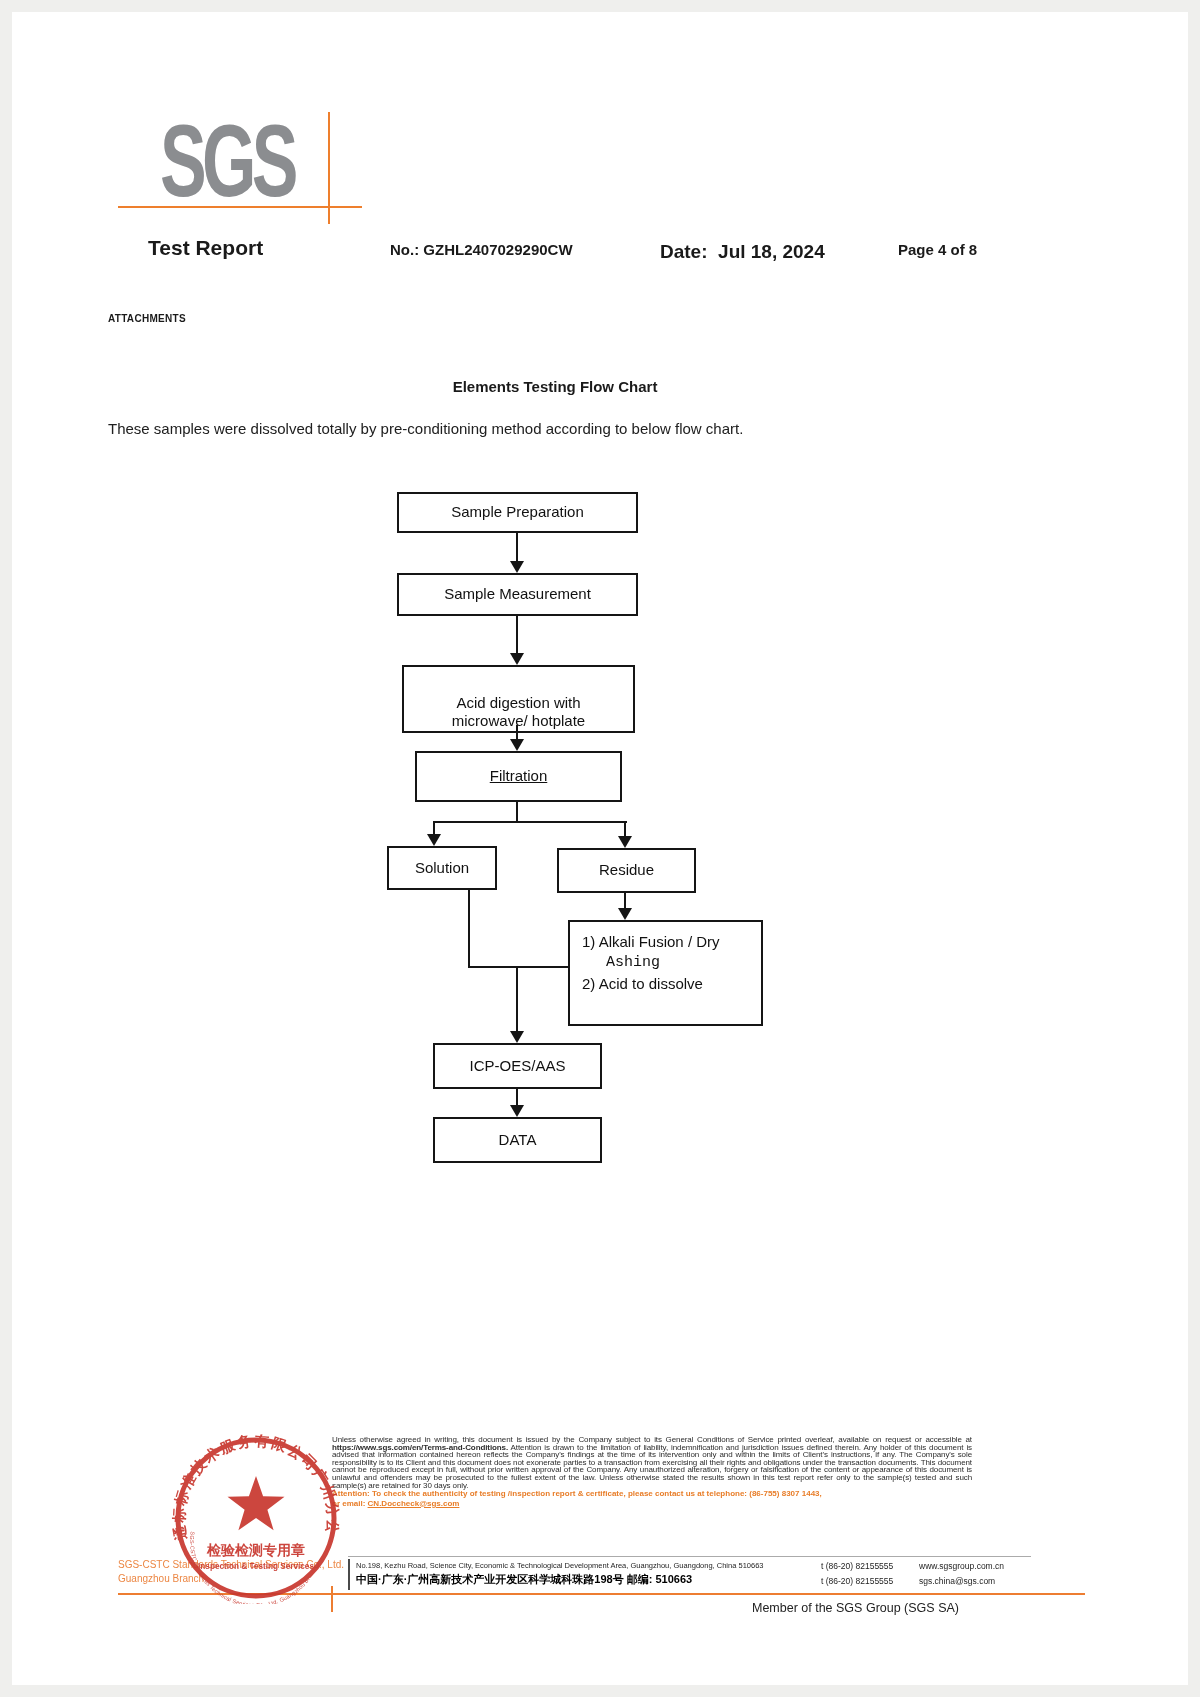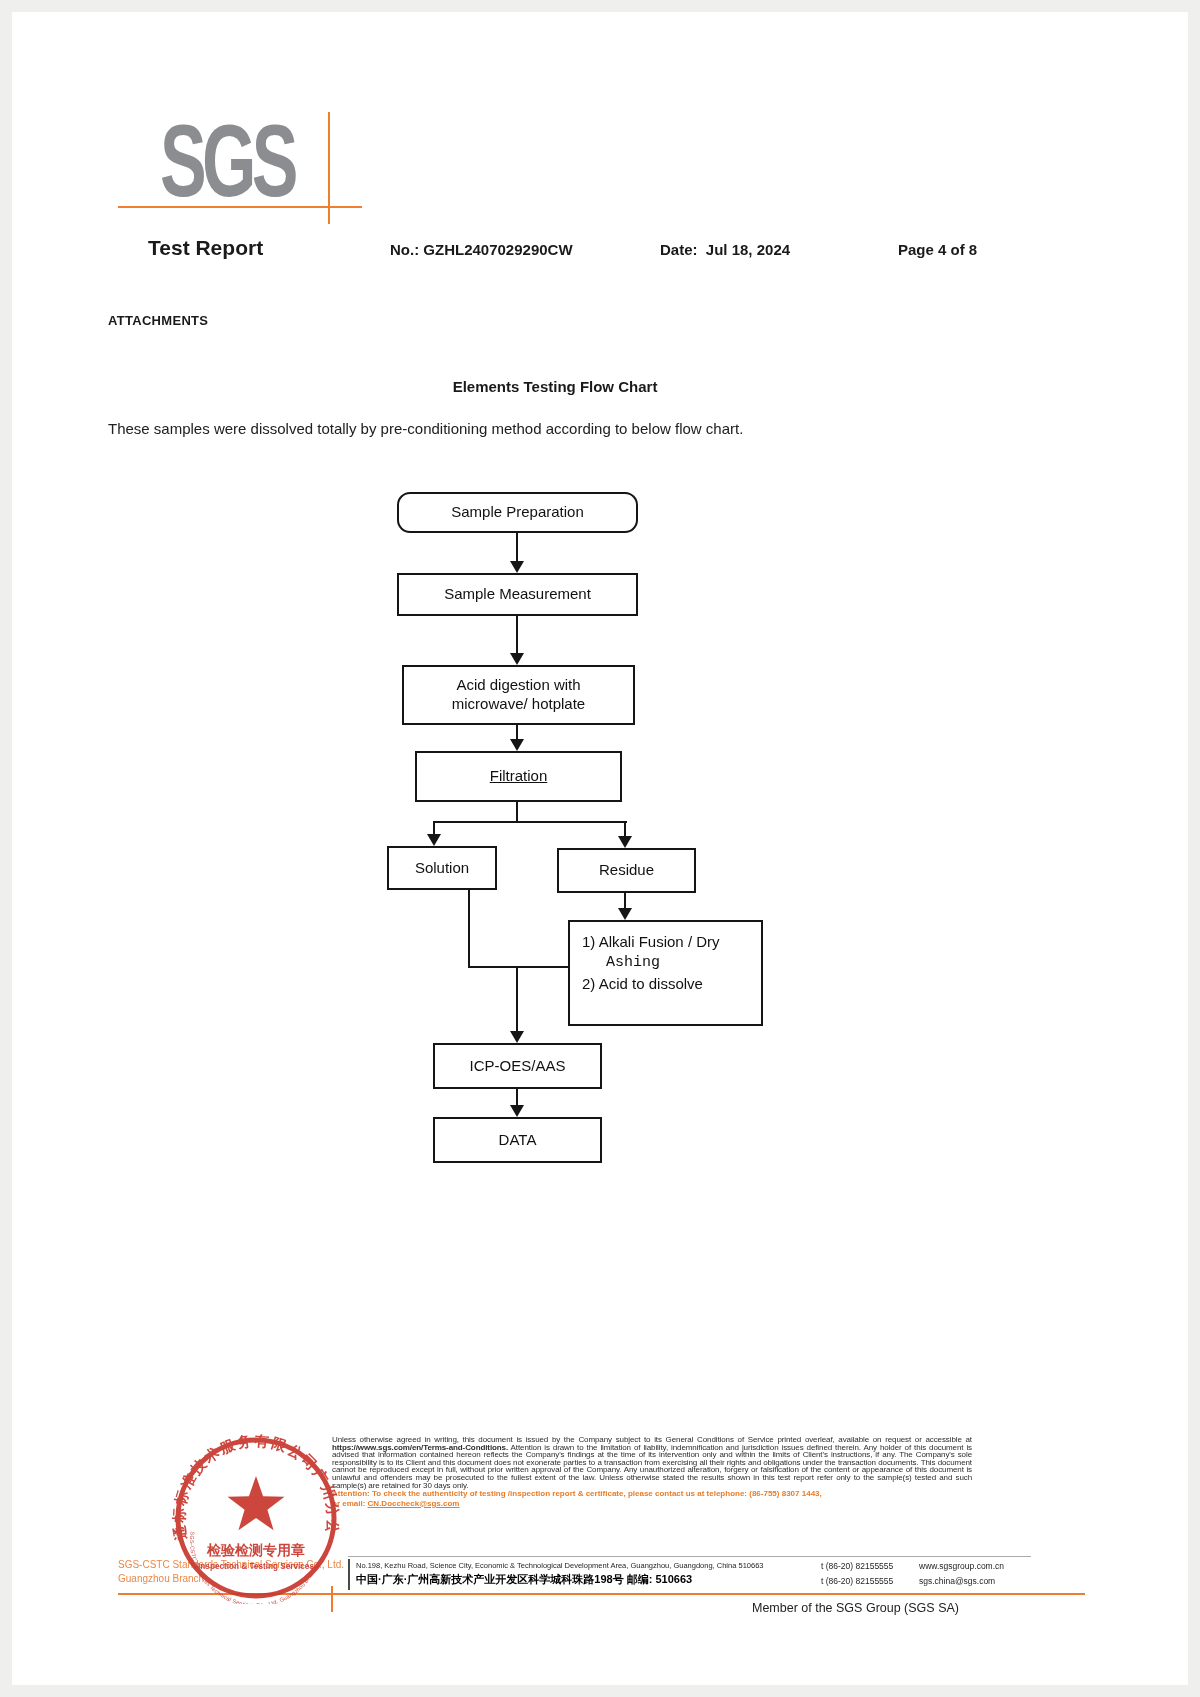--- a/index.html
+++ b/index.html
@@ -12,24 +12,24 @@
   
   .logo-text{
     position:absolute;left:160px;top:110px;font-size:106px;font-weight:bold;line-height:1;
     color:#8b8d90;letter-spacing:-7px;transform:scale(0.66,0.96);transform-origin:top left;
   }
   .logo-vline{position:absolute;left:328px;top:112px;width:2px;height:112px;background:#ee7f2d;}
   .logo-hline{position:absolute;left:118px;top:206px;width:244px;height:2px;background:#ee7f2d;}
   
   .doc-title{position:absolute;left:148px;top:236px;font-size:21px;font-weight:bold;}
   .report-no{position:absolute;left:390px;top:241px;font-size:15px;font-weight:bold;white-space:pre;}
-  .report-date{position:absolute;left:660px;top:241px;font-size:15px;font-weight:bold;white-space:pre;}
+  .report-date{position:absolute;left:660px;top:241px;font-size:19px;font-weight:bold;white-space:pre;}
   .page-info{position:absolute;left:898px;top:241px;font-size:15px;font-weight:bold;}
   
-  .attachments{position:absolute;left:108px;top:313px;font-size:13px;font-weight:bold;letter-spacing:.3px;}
+  .attachments{position:absolute;left:108px;top:313px;font-size:10px;font-weight:bold;letter-spacing:.3px;}
   .flow-title{position:absolute;left:0;top:378px;width:1110px;text-align:center;font-size:15px;font-weight:bold;}
   .intro{position:absolute;left:108px;top:420px;font-size:15px;color:#202020;}
   
   .fb{position:absolute;border:2px solid #151515;background:#fff;display:flex;align-items:center;
       justify-content:center;text-align:center;font-size:15px;color:#111;line-height:1.25;}
   .vl{position:absolute;width:2px;background:#151515;}
   .hl{position:absolute;height:2px;background:#151515;}
   .ah{position:absolute;width:0;height:0;border-left:7px solid transparent;border-right:7px solid transparent;border-top:12px solid #151515;}
   .fb.multiline{flex-direction:column;}
   .fb.listbox{align-items:flex-start;justify-content:flex-start;flex-direction:column;
@@ -66,29 +66,29 @@
 
   <div class="doc-title">Test Report</div>
   <div class="report-no">No.: GZHL2407029290CW</div>
   <div class="report-date">Date:  Jul 18, 2024</div>
   <div class="page-info">Page 4 of 8</div>
 
   <div class="attachments">ATTACHMENTS</div>
   <div class="flow-title">Elements Testing Flow Chart</div>
   <div class="intro">These samples were dissolved totally by pre-conditioning method according to below flow chart.</div>
 
-  <div class="fb" style="left:397px;top:492px;width:241px;height:41px;border-radius:13px;">Sample Preparation</div>
+  <div class="fb" style="left:397px;top:492px;width:241px;height:41px;">Sample Preparation</div>
   <div class="vl" style="left:516px;top:533px;height:30px;"></div>
   <div class="ah" style="left:510px;top:561px;"></div>
 
   <div class="fb" style="left:397px;top:573px;width:241px;height:43px;">Sample Measurement</div>
   <div class="vl" style="left:516px;top:616px;height:38px;"></div>
   <div class="ah" style="left:510px;top:653px;"></div>
 
-  <div class="fb multiline" style="left:402px;top:665px;width:233px;height:60px;">
+  <div class="fb multiline" style="left:402px;top:665px;width:233px;height:68px;justify-content:flex-end;">
     <span>Acid digestion with</span>
     <span>microwave/ hotplate</span>
   </div>
   <div class="vl" style="left:516px;top:725px;height:15px;"></div>
   <div class="ah" style="left:510px;top:739px;"></div>
 
   <div class="fb" style="left:415px;top:751px;width:207px;height:51px;text-decoration:underline;">Filtration</div>
 
   <div class="vl" style="left:516px;top:800px;height:23px;"></div>
   <div class="hl" style="left:433px;top:821px;width:194px;"></div>

